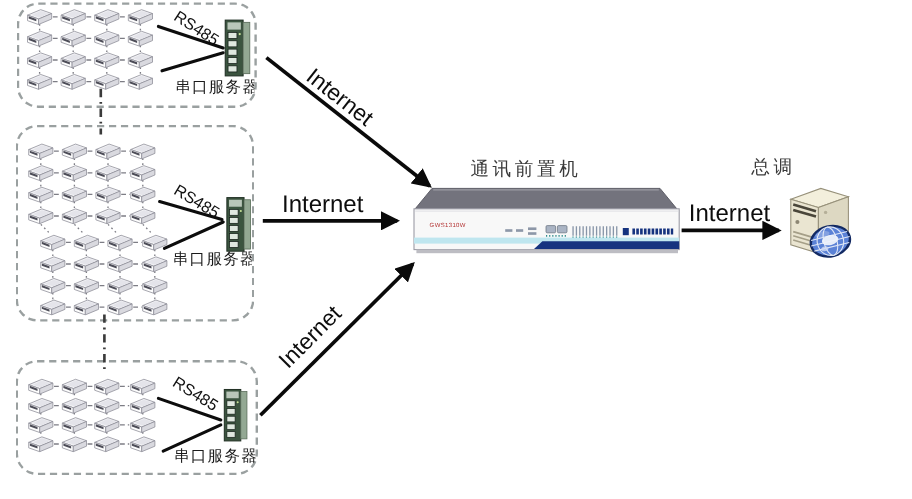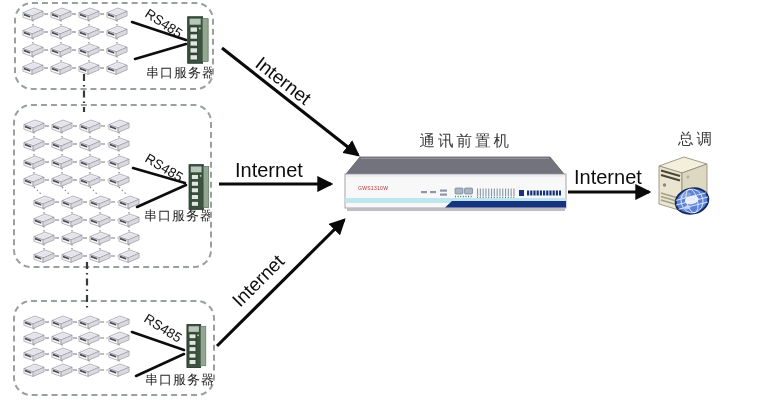--- a/index.html
+++ b/index.html
@@ -8,21 +8,21 @@
   .cluster{position:absolute;border:2px dashed #9aa0a0;border-radius:18px;box-sizing:border-box;}
   .cluster svg{position:absolute;left:0;top:0;}
   .hlink{stroke:#7d7d85;stroke-width:1.1;stroke-dasharray:4 2.5 1.2 2.5;}
   .vlink{stroke:#7d7d85;stroke-width:1.1;stroke-dasharray:1.4 2.6;}
   .bus{stroke:#0d0d0d;stroke-width:2.6;stroke-linecap:round;}
   .rs485{font-size:13.5px;fill:#111;}
   .srvlabel{font-size:13px;fill:#1a1a1a;letter-spacing:1px;}
   .inet{font-size:20px;fill:#0d0d0d;}
   .inet-rot{font-size:19px;fill:#0d0d0d;}
   .overlay{position:absolute;left:0;top:0;pointer-events:none;}
-  .device-label{position:absolute;color:#3a3a3a;font-size:15.5px;letter-spacing:3px;text-align:right;}
+  .device-label{position:absolute;color:#3a3a3a;font-size:15.5px;letter-spacing:3px;text-align:left;}
   .interlink{stroke:#3a3a3a;stroke-width:2.2;stroke-dasharray:7 4 1.5 4;}
   .panel-redtext{font-size:5px;fill:#b23030;letter-spacing:.3px;}
 </style>
 </head>
 <body>
 
 <div id="stage">
 
   <svg width="0" height="0" style="position:absolute">
     <defs>
@@ -291,21 +291,21 @@
       <ellipse cx="0" cy="0" rx="11" ry="12" fill="none" stroke="#dfe7f7" stroke-width="0.9"></ellipse>
       <ellipse cx="0" cy="0" rx="5.5" ry="12" fill="none" stroke="#dfe7f7" stroke-width="0.9"></ellipse>
       <line x1="-15.5" y1="-4.5" x2="15.5" y2="-4.5" stroke="#dfe7f7" stroke-width="0.9"></line>
       <line x1="-16.5" y1="0" x2="16.5" y2="0" stroke="#dfe7f7" stroke-width="0.9"></line>
       <line x1="-15" y1="4.8" x2="15" y2="4.8" stroke="#dfe7f7" stroke-width="0.9"></line>
       <ellipse cx="0" cy="-1" rx="7" ry="4.2" fill="#eef2fb" opacity="0.95"></ellipse>
       <ellipse cx="-6" cy="5" rx="3" ry="2" fill="#cfdaf2" opacity="0.8"></ellipse>
       <ellipse cx="-5" cy="-7" rx="6" ry="2.6" fill="#ffffff" opacity="0.25"></ellipse>
     </g>
   </svg>
-  <div class="device-label" style="left:655px;top:129px;width:60px">总调</div>
+  <div class="device-label" style="left:626px;top:129px;width:60px">总调</div>
 
   <svg class="overlay" width="760" height="416" viewBox="0 0 760 416">
     <line x1="84" y1="74" x2="84" y2="112" class="interlink"></line>
     <line x1="87" y1="262" x2="87" y2="308" class="interlink"></line>
 
     <line x1="222" y1="48" x2="358" y2="155" stroke="#0a0a0a" stroke-width="3.1" marker-end="url(#ah)"></line>
     <line x1="219" y1="184" x2="331" y2="184" stroke="#0a0a0a" stroke-width="3.1" marker-end="url(#ah)"></line>
     <line x1="217" y1="346" x2="344" y2="220" stroke="#0a0a0a" stroke-width="3.1" marker-end="url(#ah)"></line>
     <line x1="568" y1="192" x2="649" y2="192" stroke="#0a0a0a" stroke-width="3.1" marker-end="url(#ah)"></line>
 

